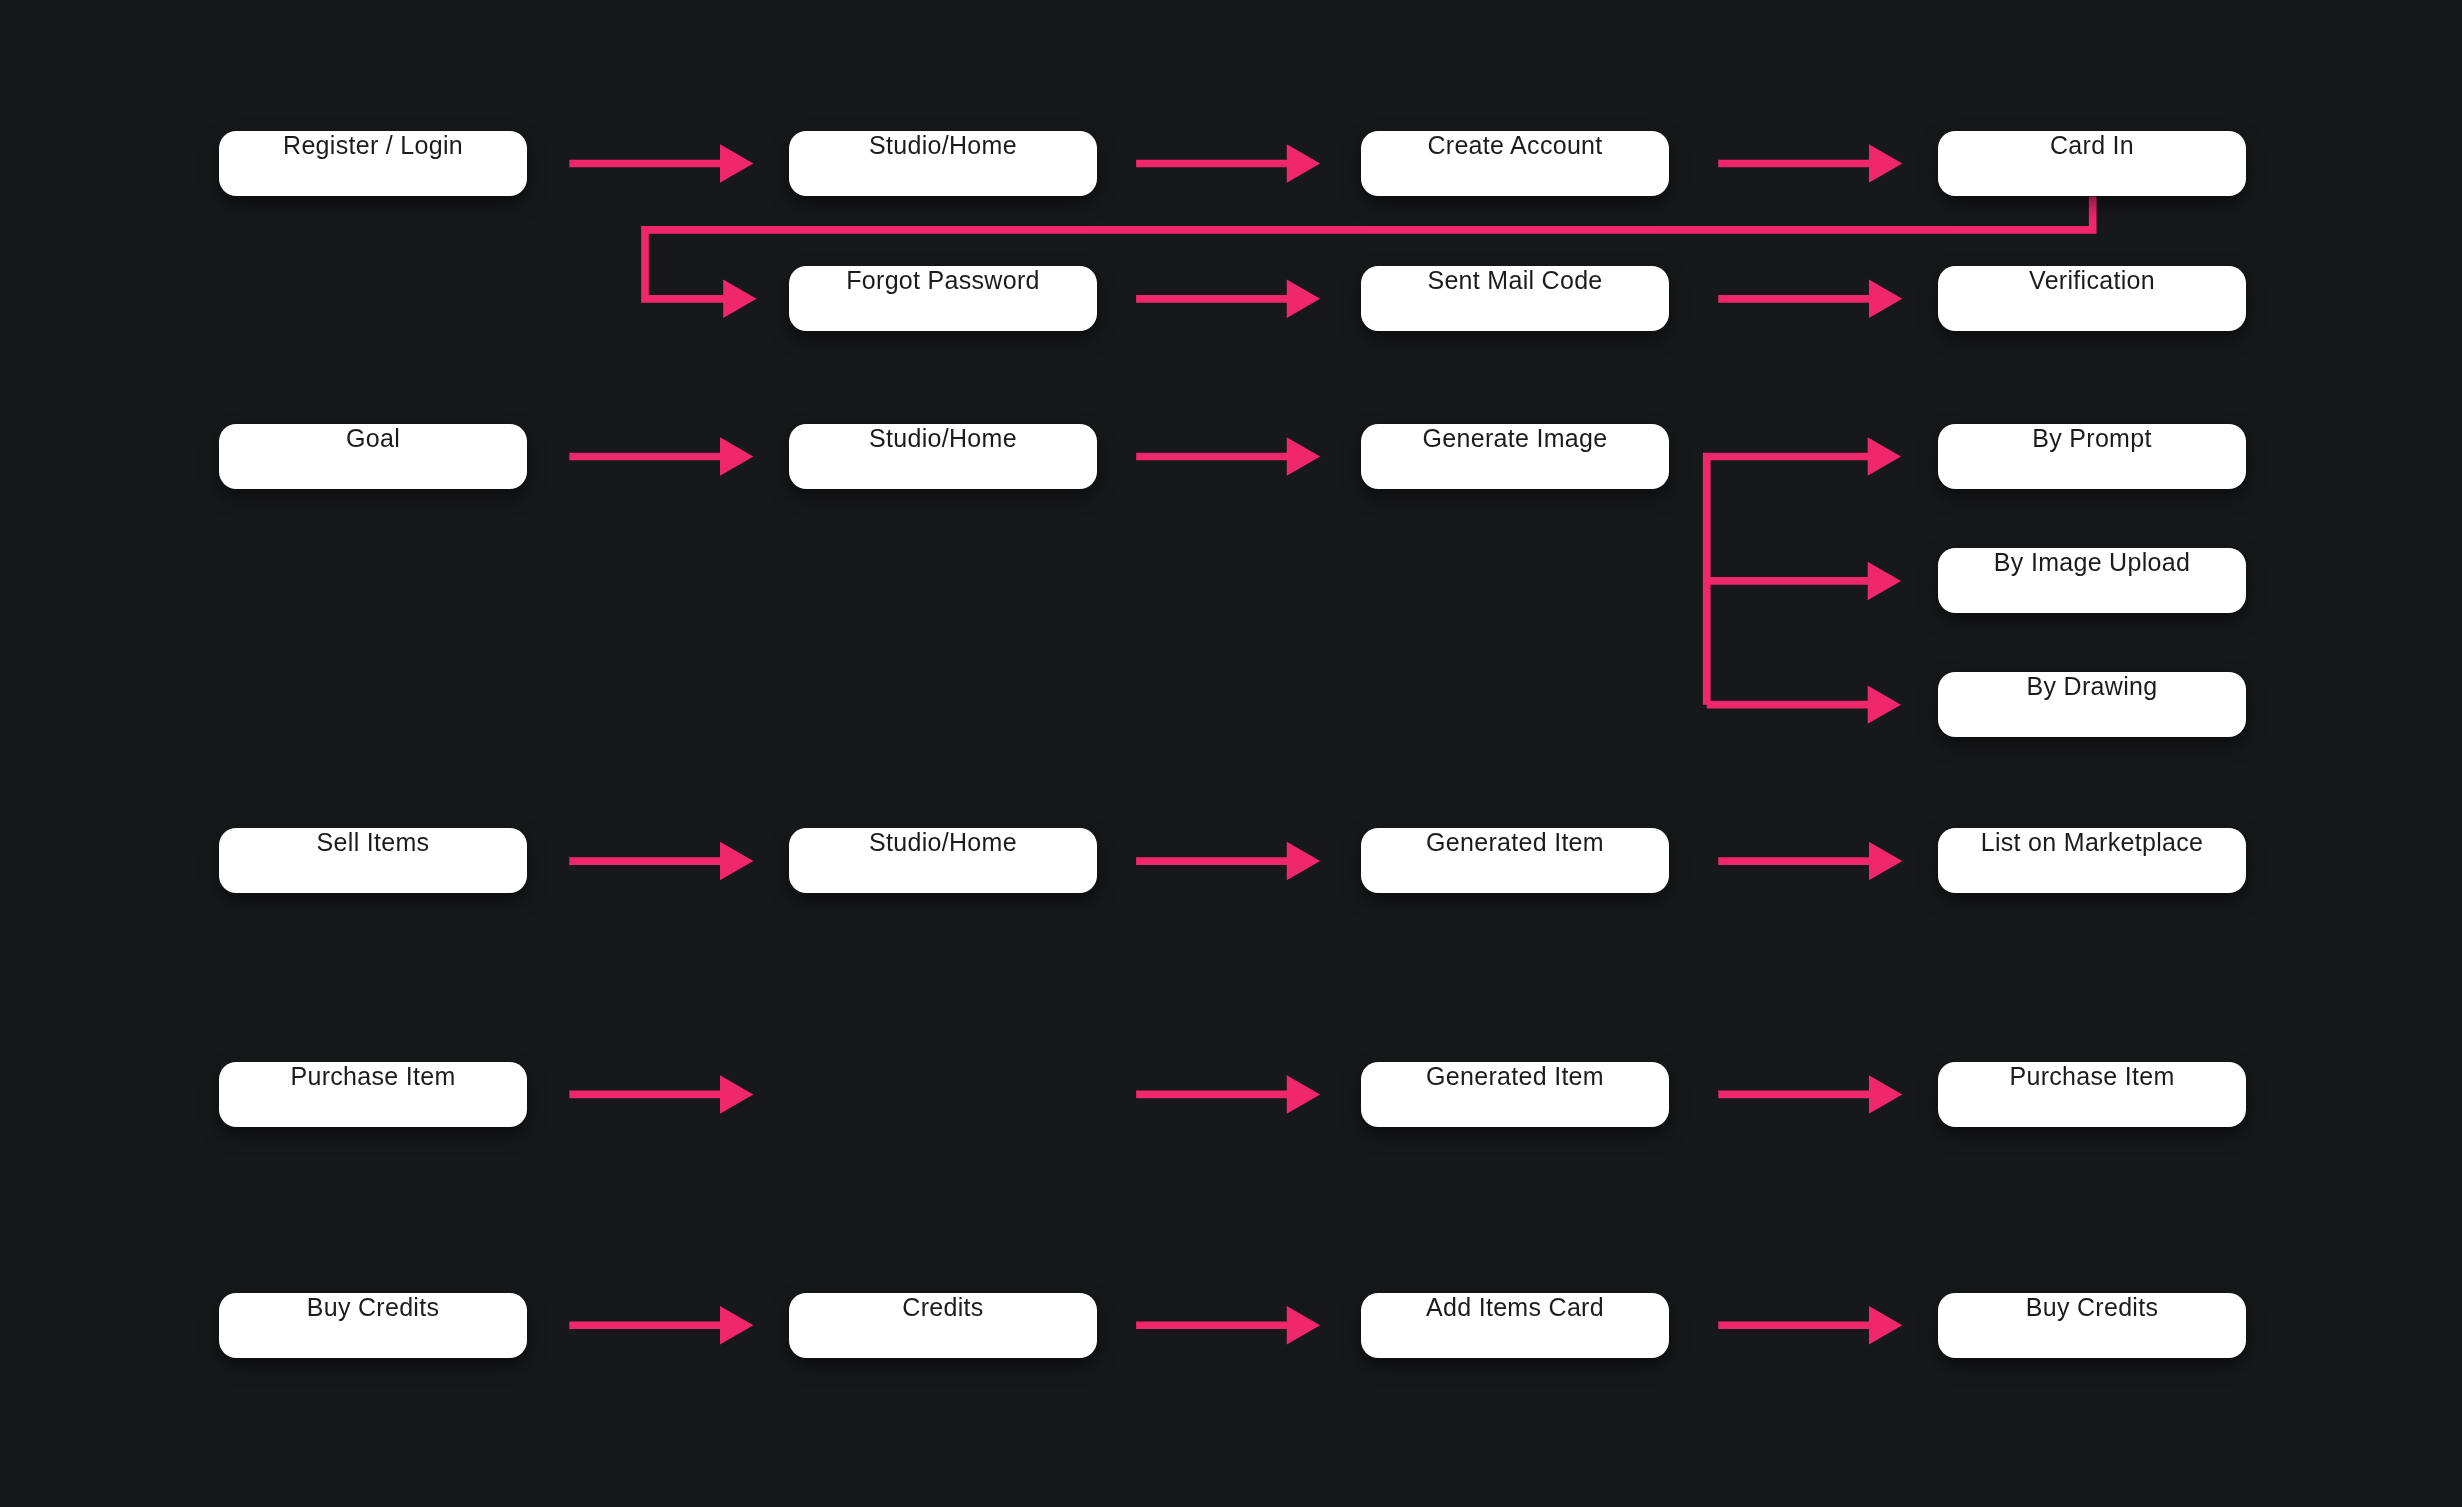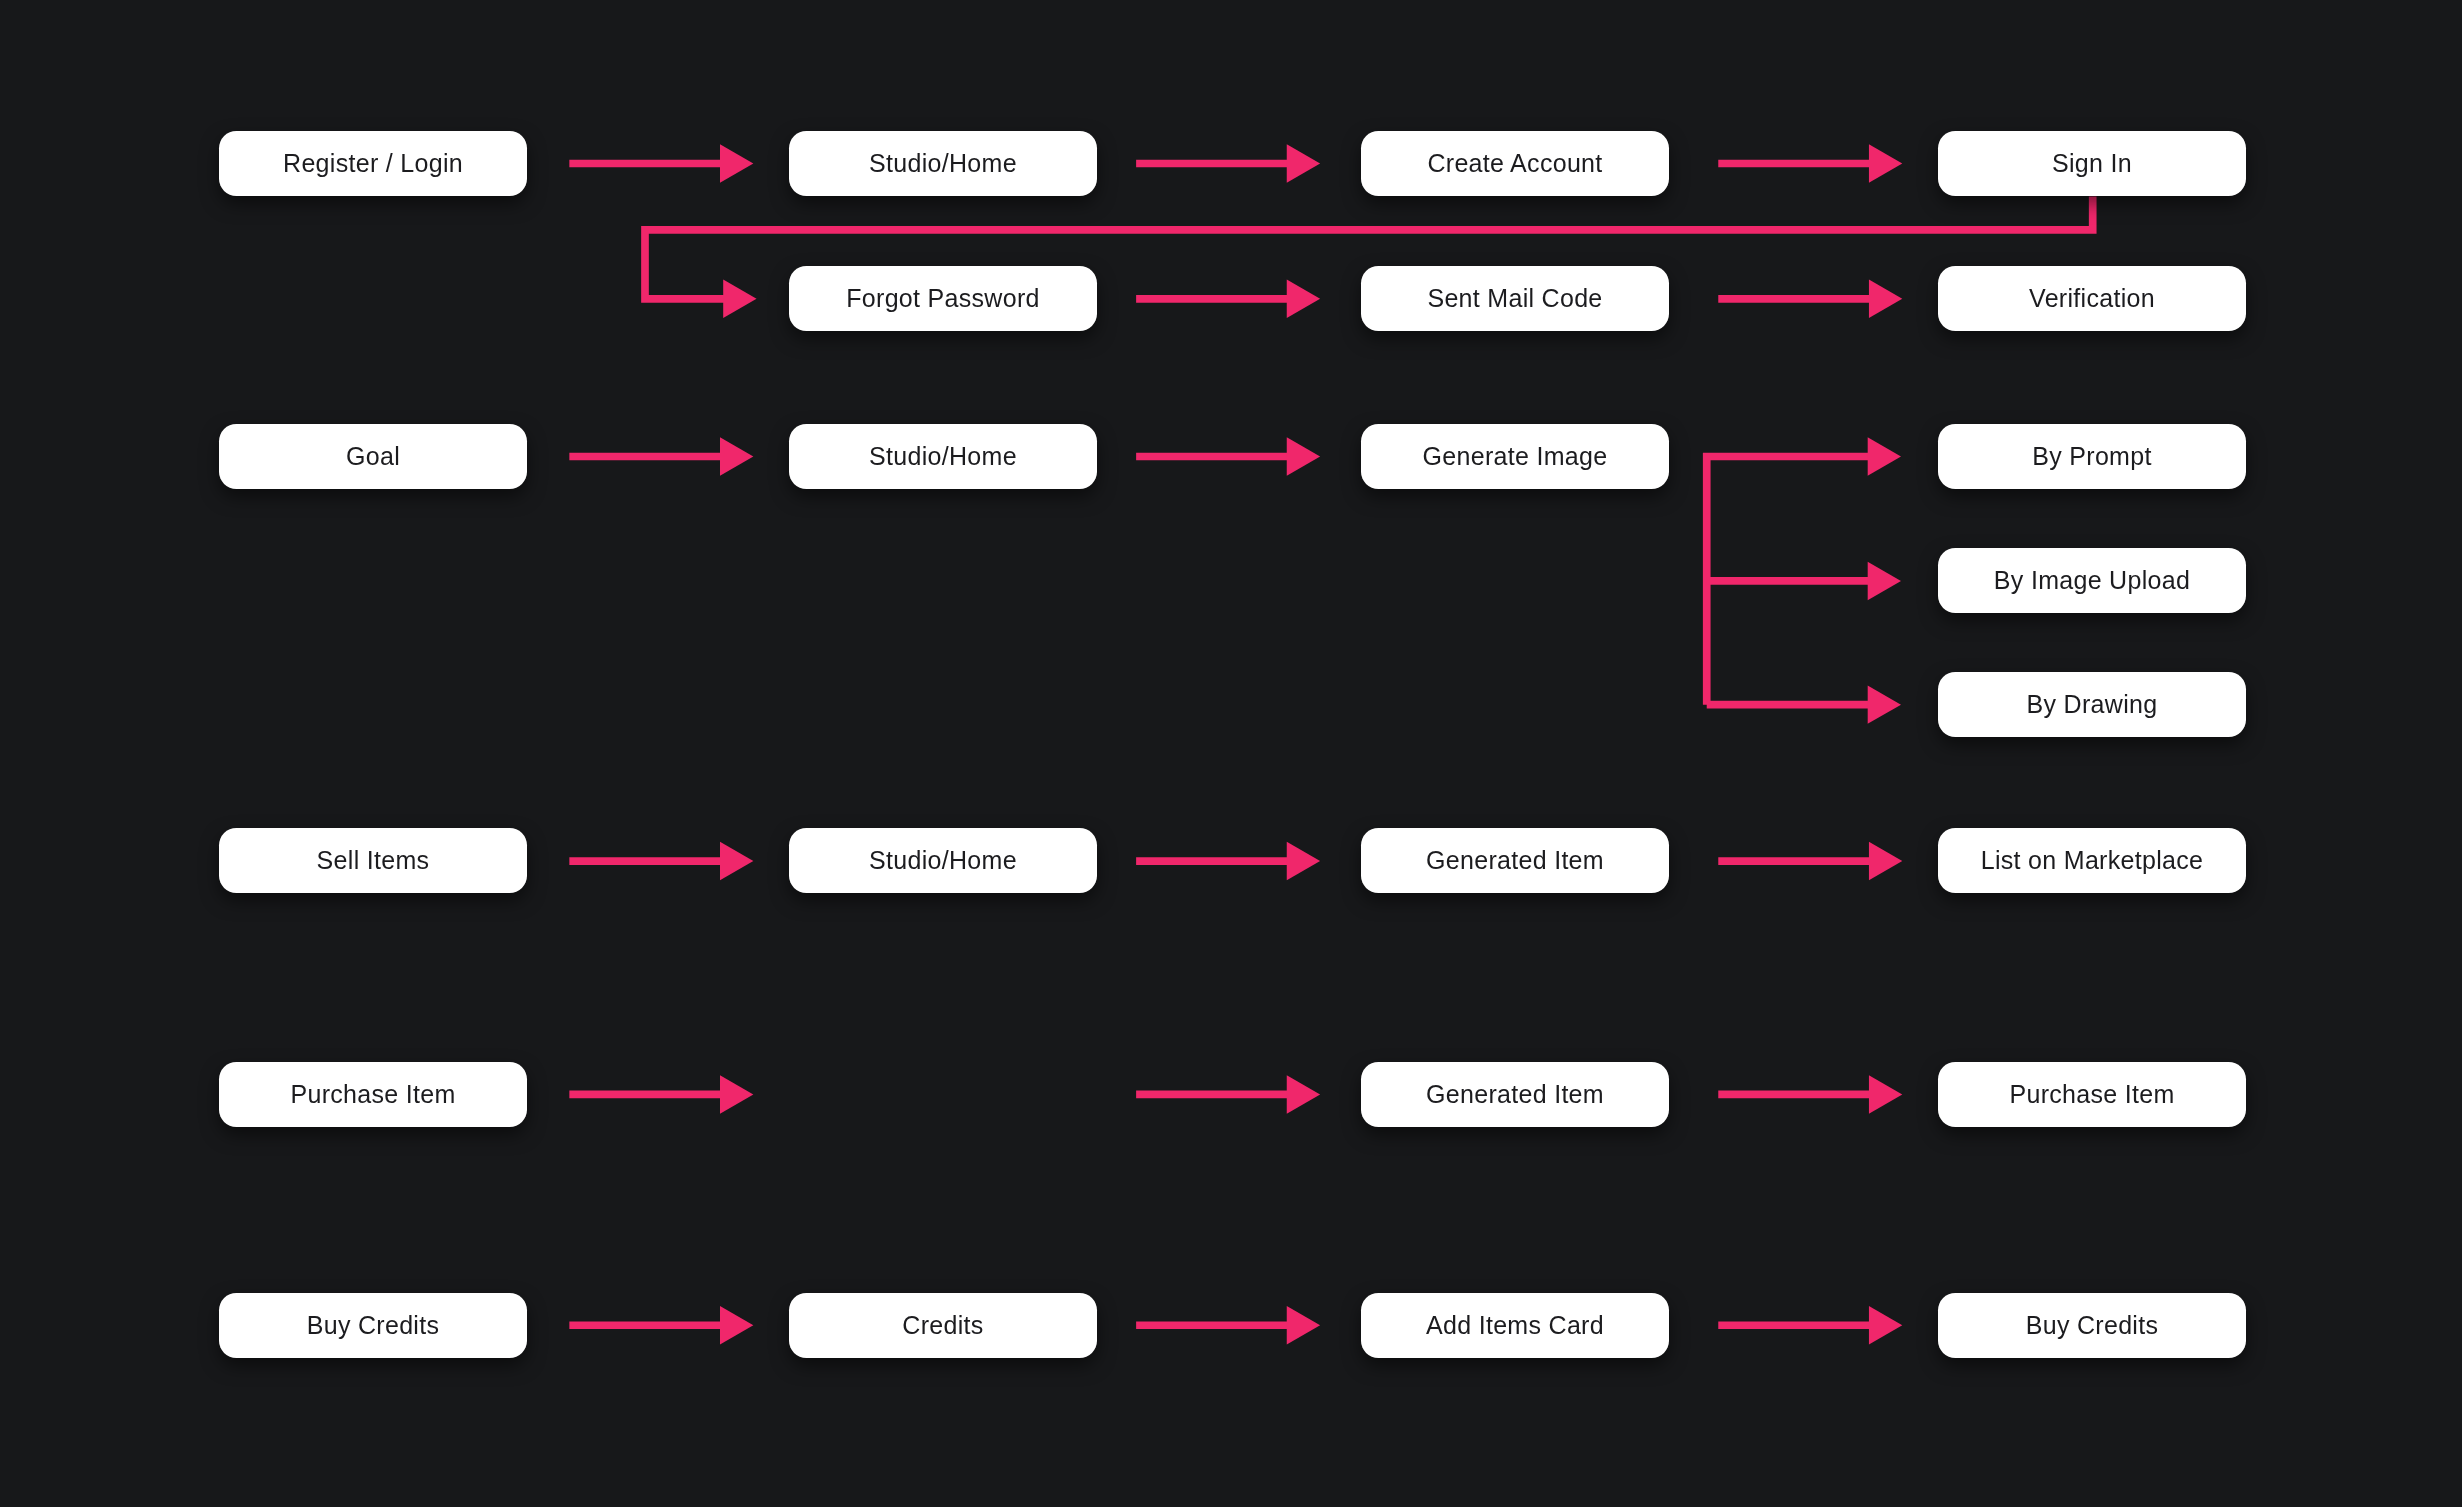--- a/index.html
+++ b/index.html
@@ -33,21 +33,21 @@
   }
   .connectors polygon {
     fill: var(--arrow);
     stroke: none;
   }
   .node {
     position: absolute;
     width: 308px; height: 65px;
     background: var(--node-bg);
     border-radius: 17.3px;
-    display: flex; align-items: center; justify-content: center;
+    display: flex; align-items: flex-start; justify-content: center;
     box-shadow: 0 7.7px 18px rgba(0,0,0,0.5);
   }
   .node-label {
     font-size: 25px;
     font-weight: 500;
     color: var(--node-text);
     letter-spacing: 0.3px;
     white-space: nowrap;
   }
 </style>
@@ -145,21 +145,21 @@
   <div class="node" style="left:219px;top:131px">
     <span class="node-label">Register / Login</span>
   </div>
   <div class="node" style="left:789px;top:131px">
     <span class="node-label">Studio/Home</span>
   </div>
   <div class="node" style="left:1361px;top:131px">
     <span class="node-label">Create Account</span>
   </div>
   <div class="node" style="left:1938px;top:131px">
-    <span class="node-label">Sign In</span>
+    <span class="node-label">Card In</span>
   </div>
 
   <div class="node" style="left:789px;top:266px">
     <span class="node-label">Forgot Password</span>
   </div>
   <div class="node" style="left:1361px;top:266px">
     <span class="node-label">Sent Mail Code</span>
   </div>
   <div class="node" style="left:219px;top:424px">
     <span class="node-label">Goal</span>

